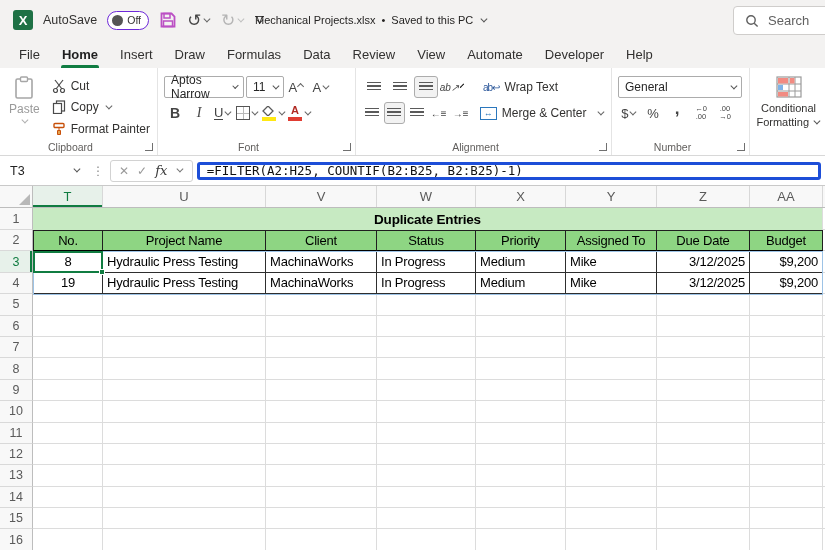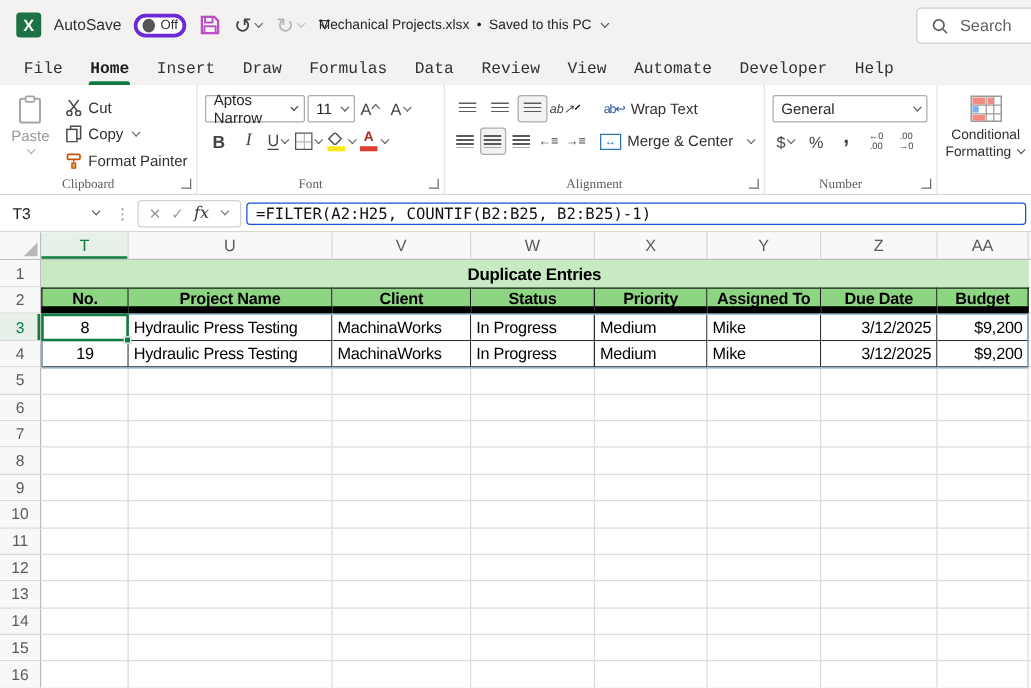--- a/index.html
+++ b/index.html
@@ -11,51 +11,51 @@
           border-bottom:1.4px solid currentColor; transform:rotate(45deg) translateY(-1px); margin:0 2px 2px 2px; }
   .chev.up { transform:rotate(225deg) translateY(-1px); }
   .chev.sm { width:4.5px; height:4.5px; }
 
   
   .titlebar { height:40px; background:#F3F2F1; position:relative; display:flex; align-items:center; }
   .qat { display:flex; align-items:center; gap:10px; padding-left:13px; }
   .excel-logo { width:20px; height:20px; background:#1E7145; border-radius:3px; color:#fff;
     font-weight:bold; font-size:13px; display:flex; align-items:center; justify-content:center; }
   .autosave-label { font-size:12.5px; color:#323130; }
-  .toggle { width:42px; height:19px; border:3px solid #6d28d9; border-radius:10px; background:#fff;
+  .toggle { width:42px; height:19px; border:1px solid #6d28d9; border-radius:10px; background:#fff;
     display:flex; align-items:center; padding:0 4px; gap:4px; cursor:pointer; }
   .toggle-knob { width:11px; height:11px; border-radius:50%; background:#555; }
   .toggle-text { font-size:10.5px; color:#323130; }
   .qat-btn { display:flex; align-items:center; color:#444; font-size:17px; gap:1px; cursor:pointer; }
   .qat-btn .chev { width:4.5px; height:4.5px; color:#666; }
   .qat-btn.disabled { color:#b5b5b5; }
   .qat-btn.disabled .chev { color:#c0c0c0; }
   .qat-customize { display:flex; flex-direction:column; align-items:center; gap:1px; cursor:pointer; }
   .qat-customize .bar { width:9px; border-top:1.5px solid #444; }
   .qat-customize .chev { color:#444; }
   .doc-title { position:absolute; left:255px; top:0; height:40px; display:flex; align-items:center;
     gap:6px; font-size:11px; color:#252423; }
   .doc-title .chev { color:#555; }
   .searchbox { position:absolute; left:733px; top:6px; width:100px; height:29px; background:#fff;
     border:1px solid #CFCDCB; border-radius:4px; display:flex; align-items:center; gap:9px;
     padding-left:11px; font-size:13px; color:#616161; cursor:text; }
 
   
-  .tabs { height:28px; background:#F3F2F1; display:flex; align-items:stretch; padding-left:8px;font-family:Liberation Mono, monospace; }
+  .tabs { height:28px; background:#F3F2F1; display:flex; align-items:stretch; padding-left:8px; }
   .tab { padding:0 11px; display:flex; align-items:center; font-size:13px; color:#323130;
     position:relative; cursor:pointer; white-space:nowrap; }
   .tab.active { font-weight:700; color:#1f1f1f; }
   .tab.active::after { content:""; position:absolute; left:10px; right:10px; bottom:0; height:3px;
     background:var(--accent, #107C41); border-radius:2px 2px 0 0; }
 
   
   .ribbon { height:88px; background:#fff; border-bottom:1px solid #D8D8D8; display:flex; position:relative; }
   .group { position:relative; border-right:1px solid #E4E4E4; padding:6px 4px 16px 6px; }
   .group-label { position:absolute; bottom:2px; left:0; right:16px; text-align:center;
-    font-size:10.5px; color:#605E5C;font-family:Liberation Serif, serif; }
+    font-size:10.5px; color:#605E5C; }
   .launcher { position:absolute; right:4px; bottom:4px; width:8px; height:8px;
     border-right:1.4px solid #707070; border-bottom:1.4px solid #707070; cursor:pointer; }
   .rb-small { height:21px; display:flex; align-items:center; gap:5px; font-size:12px; color:#323130;
     padding:0 3px; cursor:pointer; white-space:nowrap; }
   .rb-row { display:flex; align-items:center; height:26px; gap:2px; }
   .icon-btn { min-width:22px; height:22px; display:flex; align-items:center; justify-content:center;
     cursor:pointer; color:#444; font-size:13px; }
   .icon-btn .chev { color:#666; }
   .sel-box { border:1px solid #ACACAC; background:#F2F2F2; border-radius:3px; }
 
@@ -106,21 +106,21 @@
   .formulabar { height:30px; background:#fff; border-bottom:1px solid #C9C9C9;
     display:flex; align-items:center; padding:0 4px; gap:4px; }
   .namebox { width:82px; height:22px; display:flex; align-items:center; justify-content:space-between;
     padding:0 6px; font-size:12.5px; color:#222; cursor:pointer; }
   .namebox .chev { color:#555; }
   .fbar-dots { color:#8a8a8a; font-size:12px; padding:0 2px; }
   .fx-box { height:22px; border:1px solid #D2D2D2; border-radius:3px; display:flex; align-items:center;
     gap:8px; padding:0 8px; color:#9a9a9a; }
   .fx-box .fx { font-family:"DejaVu Serif", serif; font-style:italic; font-size:13px; color:#3a3a3a; }
   .fx-box .chev { color:#777; }
-  .formula-field { flex:1; height:18px; border:1px solid #1d4ed8; border-radius:3px; display:flex;
+  .formula-field { flex:1; height:18px; border:3px solid #1d4ed8; border-radius:3px; display:flex;
     align-items:center; padding:0 7px; font-family:"DejaVu Sans Mono", monospace; font-size:12.5px; color:#111; }
 
   
   .sheet { position:relative; height:364px; background:#fff; }
   .col-headers { display:flex; height:22px; background:#F8F8F8; border-bottom:1px solid #BDBDBD; }
   .corner { width:33px; position:relative; border-right:1px solid #BDBDBD; background:#F8F8F8; }
   .corner .tri { position:absolute; right:2px; bottom:2px; width:0; height:0;
     border-bottom:11px solid #B8B8B8; border-left:11px solid transparent; }
   .col-head { display:flex; align-items:center; justify-content:center; font-size:13px; color:#5A5A5A;
     border-right:1px solid #D8D8D8; cursor:pointer; }
@@ -128,22 +128,22 @@
   .sheet-row { display:flex; height:21.4px; }
   .row-head { width:33px; background:#F8F8F8; border-right:1px solid #BDBDBD; border-bottom:1px solid #D9D9D9;
     display:flex; align-items:center; justify-content:center; font-size:12.5px; color:#5A5A5A; cursor:pointer; }
   .row-head.sel { background:#E7F1EA; color:var(--accent,#107C41); box-shadow:inset -2px 0 0 var(--accent,#107C41); }
   .cell { border-right:1px solid #DCDCDC; border-bottom:1px solid #DCDCDC; display:flex; align-items:center;
     padding:0 4px; font-size:13px; color:#000; letter-spacing:-0.2px; cursor:cell; }
   .c-t{width:70px}.c-u{width:163px}.c-v{width:111px}.c-w{width:99px}.c-x{width:90px}.c-y{width:91px}.c-z{width:93px}.c-aa{width:73px}
   .filler { width:2px; border-right:none; padding:0; cursor:default; }
   .banner { width:790px; background:var(--banner-bg,#C7EAC2); font-weight:bold; font-size:13.5px;
     justify-content:center; border-right:1px solid #DCDCDC; border-bottom:none; }
-  .th { background:var(--header-bg,#8ED583); font-weight:bold; justify-content:center;
-    border:none; border-top:1px solid #1F1F1F; border-right:1px solid #1F1F1F; border-bottom:6px solid #000000; }
+  .th { background:var(--header-bg,#8ED583); font-weight:normal; justify-content:center;
+    border:none; border-top:1px solid #1F1F1F; border-right:1px solid #1F1F1F; border-bottom:1px solid #000000; }
   .th.first, .td.first { border-left:1px solid #1F1F1F; }
   .td { border-right:1px solid #2E2E2E; border-bottom:1px solid #2E2E2E; background:#fff; }
   .ta-c { justify-content:center; }
   .ta-r { justify-content:flex-end; }
 
   .spill-border { position:absolute; left:33px; top:65.4px; width:790px; height:43.2px;
     border:1px solid var(--spill,#9DC3E6); pointer-events:none; }
   .active-cell { position:absolute; left:33px; top:65.4px; width:70px; height:21.8px;
     border:2px solid var(--accent,#107C41); pointer-events:none; }
   .fill-handle { position:absolute; left:99px; top:83px; width:6px; height:6px;

